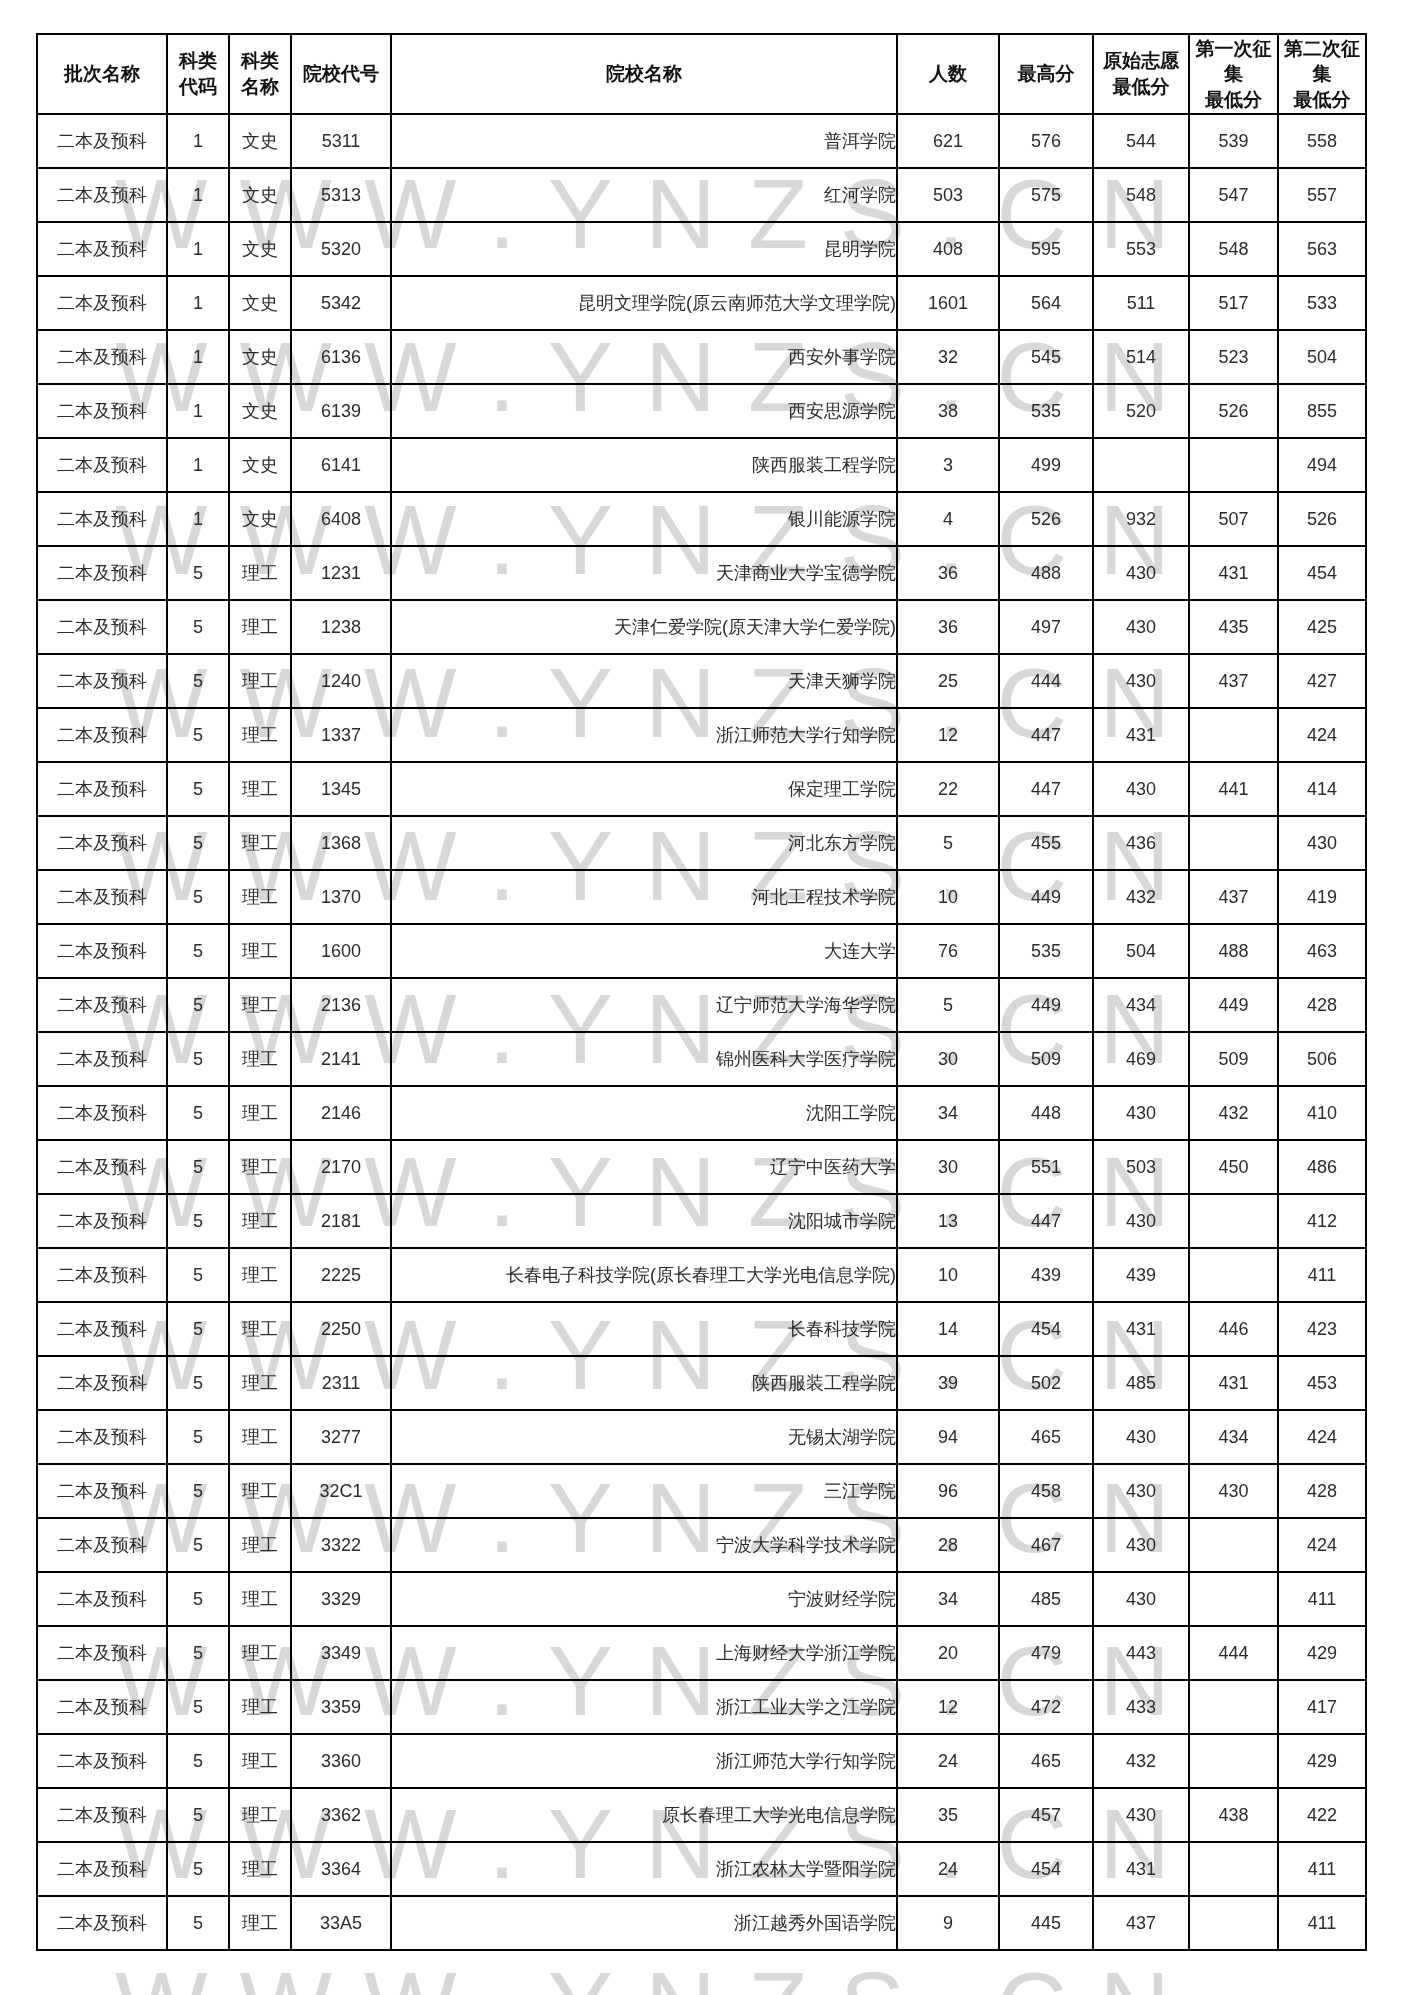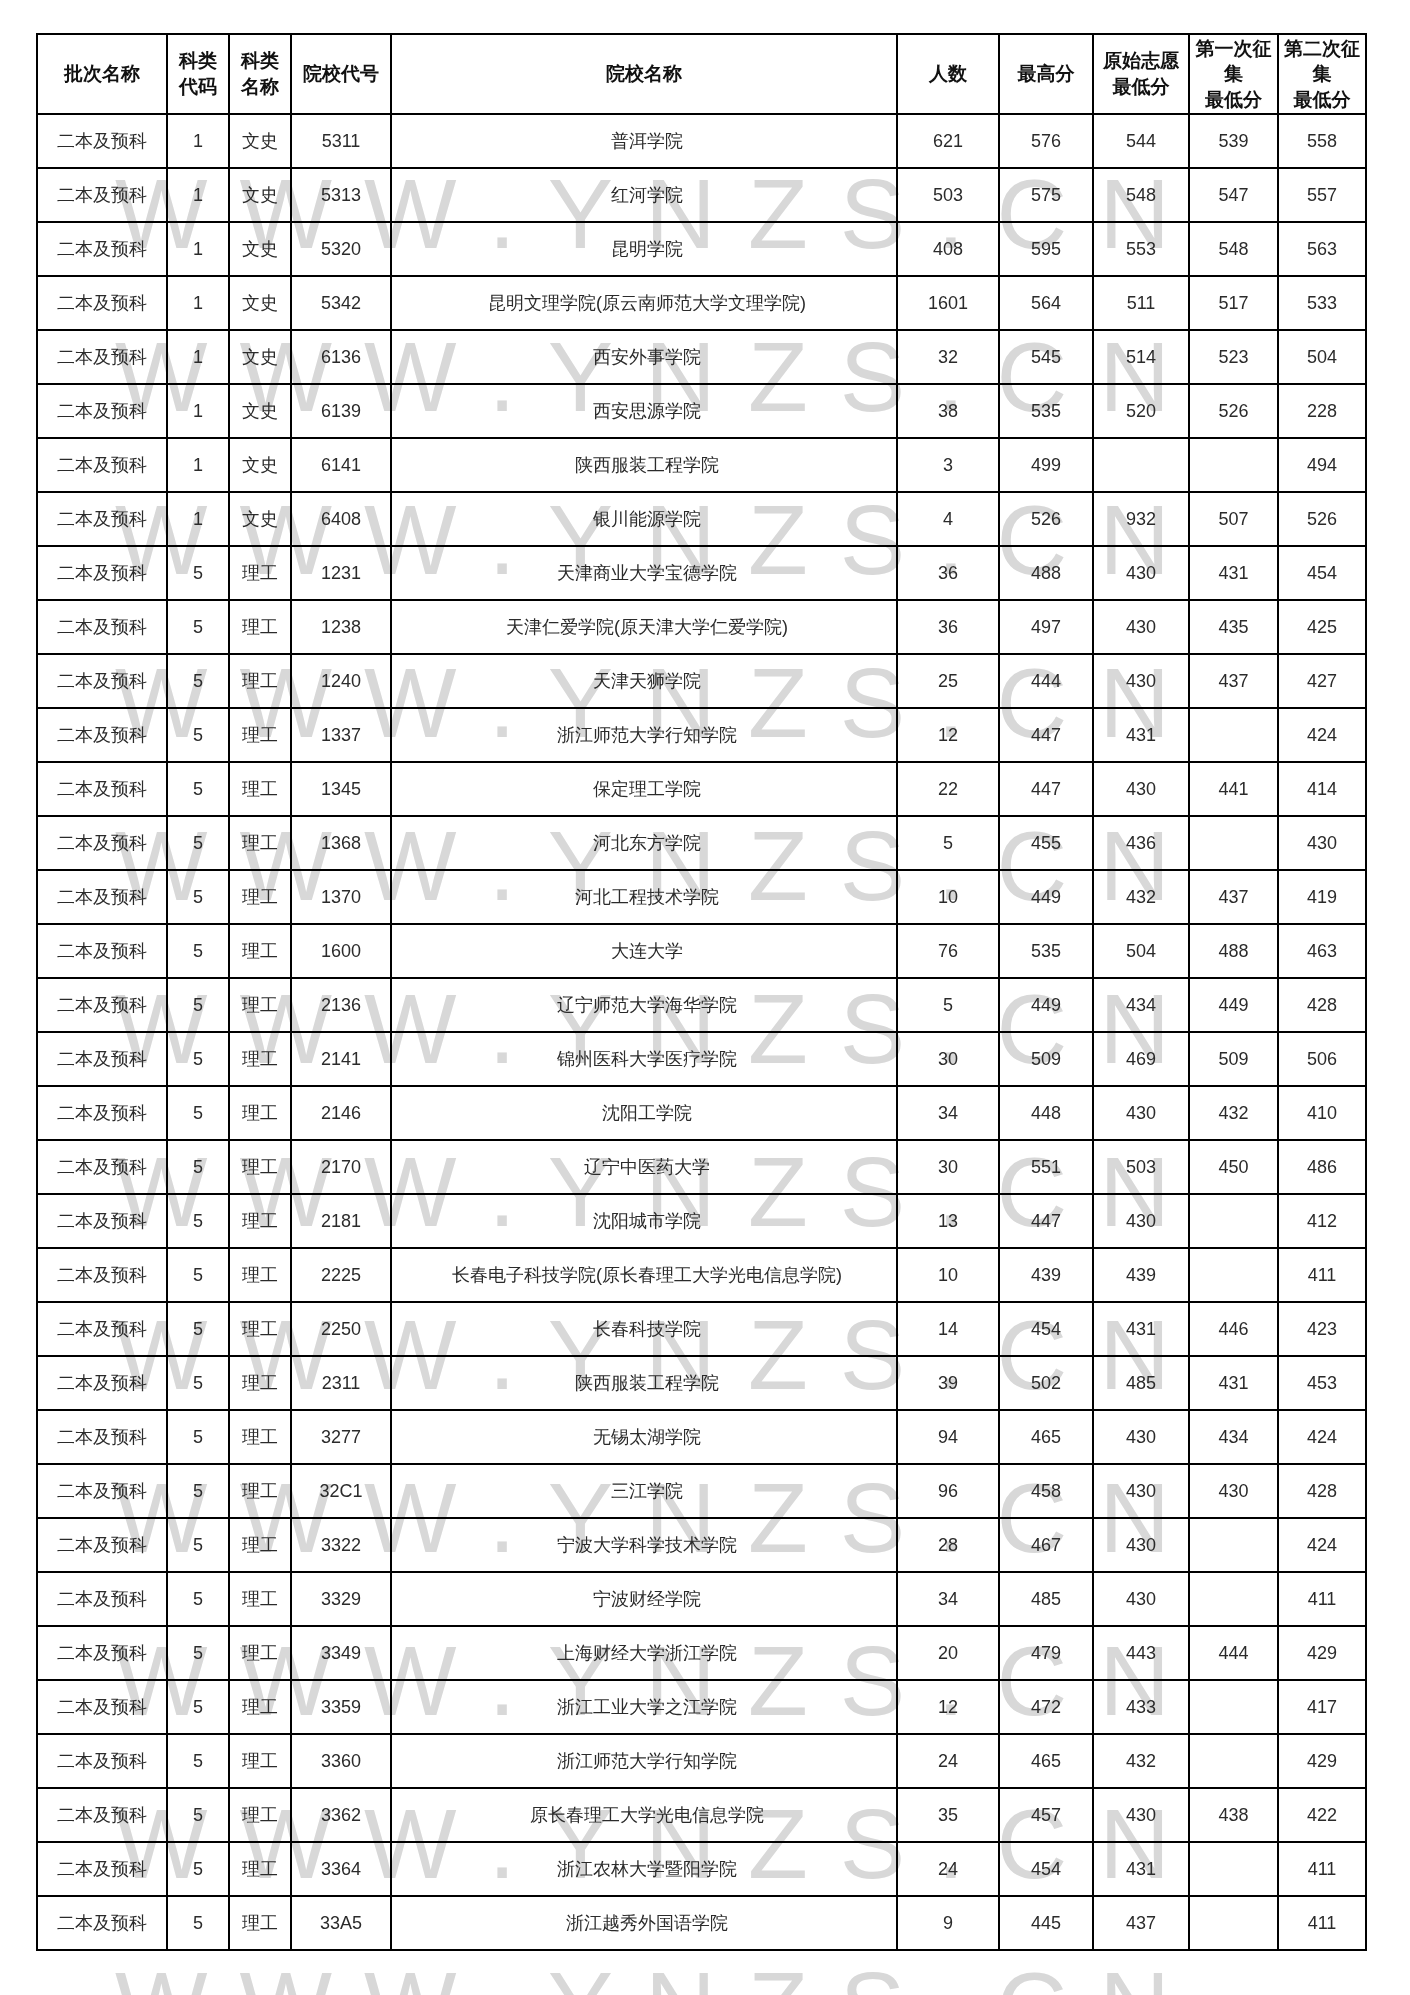--- a/index.html
+++ b/index.html
@@ -62,21 +62,21 @@
   table.score-table thead tr { height: 80px; }
   table.score-table tbody tr { height: 54px; border-radius: 19px; }
   table.score-table th {
     font-size: 19px;
     font-weight: bold;
     color: #111111;
     white-space: pre-line;
     line-height: 1.35;
   }
   table.score-table td.col-college-name {
-    text-align: center;
+    text-align: right;
     padding-left: 6px;
     white-space: nowrap;
   }
 </style>
 </head>
 <body>
 
 <div class="page">
 
   <div class="watermark-layer">
@@ -334,21 +334,21 @@
         <tr>
           <td class="col-batch-name">二本及预科</td>
           <td class="col-subject-code">1</td>
           <td class="col-subject-name">文史</td>
           <td class="col-college-code">6139</td>
           <td class="col-college-name">西安思源学院</td>
           <td class="col-count">38</td>
           <td class="col-max-score">535</td>
           <td class="col-original-volunteer-min">520</td>
           <td class="col-first-collection-min">526</td>
-          <td class="col-second-collection-min">228</td>
+          <td class="col-second-collection-min">855</td>
         </tr>
         <tr>
           <td class="col-batch-name">二本及预科</td>
           <td class="col-subject-code">1</td>
           <td class="col-subject-name">文史</td>
           <td class="col-college-code">6141</td>
           <td class="col-college-name">陕西服装工程学院</td>
           <td class="col-count">3</td>
           <td class="col-max-score">499</td>
           <td class="col-original-volunteer-min"></td>

